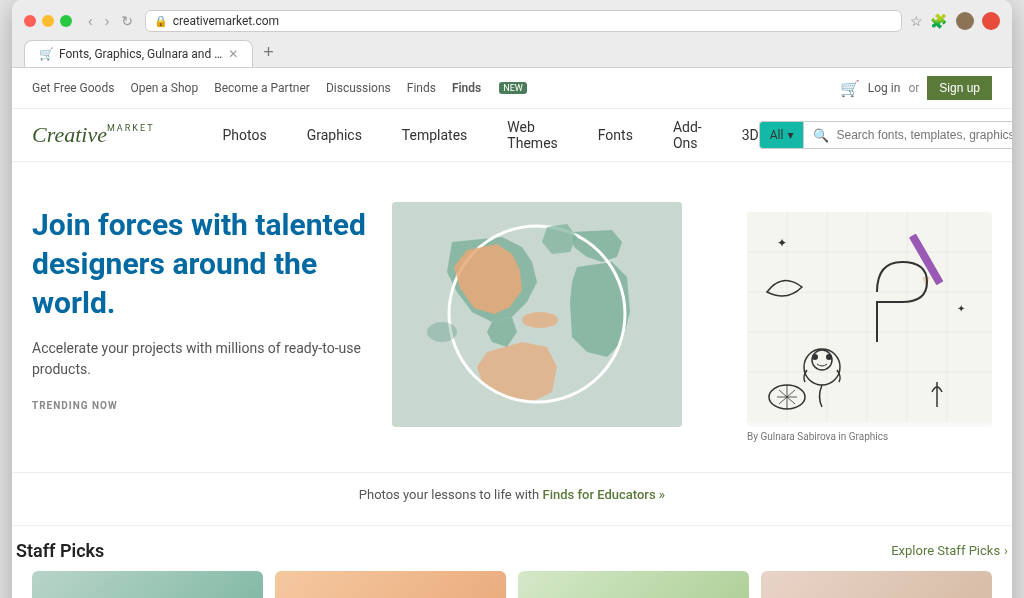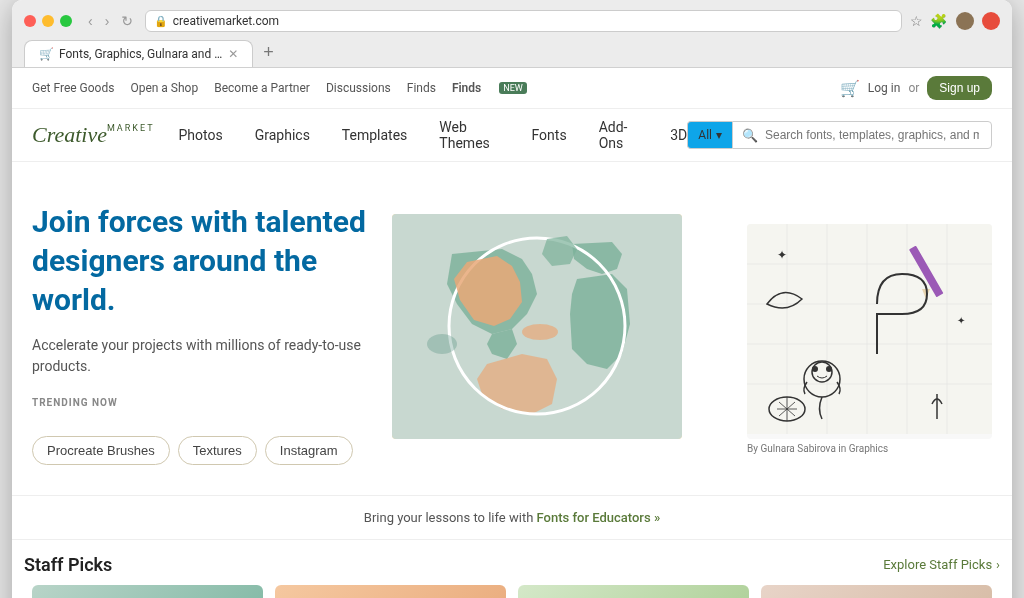--- a/index.html
+++ b/index.html
@@ -85,21 +85,21 @@
       gap: 20px;
     }
     .top-nav-links { display: flex; gap: 16px; color: #555; }
     .top-nav-link { text-decoration: none; color: #555; cursor: pointer; }
     .top-nav-right { margin-left: auto; display: flex; align-items: center; gap: 8px; }
     .login-link { color: #555; text-decoration: none; }
     .signup-btn {
       background: #5a7a3a;
       color: #fff;
       border: none;
-      border-radius: 9px;
+      border-radius: 0;
       padding: 5px 12px;
       font-size: 12px;
       cursor: pointer;
     }
 
     .finds-badge {
       display: inline-flex; align-items: center; gap: 18px;
     }
     .new-badge {
       background: #4a7c59;
@@ -127,32 +127,32 @@
       font-family: Georgia, serif;
       font-style: italic;
     }
     .logo-market {
       font-size: 9px;
       color: #3d5a2c;
       letter-spacing: 2px;
       text-transform: uppercase;
       text-align: center;
     }
-    .main-nav-links { display: flex; gap: 32px; align-items: center; }
+    .main-nav-links { display: flex; gap: 40px; align-items: center; margin-left: 44px; }
     .main-nav-link { text-decoration: none; color: #333; font-size: 14px; cursor: pointer; }
     .search-area {
       margin-left: auto;
       display: flex; align-items: center; gap: 0;
     }
     .search-dropdown {
       border: 1px solid #ccc; border-right: none;
       border-radius: 4px 0 0 4px;
       padding: 6px 10px;
       font-size: 12px;
-      background: #0ea5e9;
+      background: #14b8a6;
       color: #333;
       cursor: pointer;
       display: flex; align-items: center; gap: 4px;
     }
     .search-box {
       border: 1px solid #ccc;
       border-radius: 0 4px 4px 0;
       padding: 6px 12px 6px 32px;
       font-size: 12px;
       width: 260px;
@@ -222,22 +222,23 @@
       padding: 14px;
       font-size: 13px;
       color: #555;
       border-top: 1px solid #eee;
     }
     .educators-link { color: #5a7a3a; text-decoration: none; font-weight: 500; }
 
     
     .staff-picks-header {
       display: flex; justify-content: space-between; align-items: center;
-      padding: 14px 12px 10px;
+      padding: 14px 4px 10px;
       border-top: 1px solid #eee;
+      margin-top: 9px;
     }
     .staff-picks-title { font-size: 18px; font-weight: 600; color: #222; }
     .staff-picks-link { color: #5a7a3a; font-size: 13px; text-decoration: none; display: flex; align-items: center; gap: 4px; }
 
     .staff-picks-row {
       display: flex; gap: 12px; padding: 0 20px 16px;
       overflow: hidden;
     }
     .pick-card {
       flex: 1; height: 80px; border-radius: 6px; overflow: hidden;
@@ -332,25 +333,20 @@
           <input class="search-box" type="text" placeholder="Search fonts, templates, graphics, and more" style="">
         </div>
       </div>
     </div>
 
     <div class="hero">
       <div class="hero-text">
         <h1 class="hero-headline">Join forces with talented designers around the world.</h1>
         <p class="hero-subtext">Accelerate your projects with millions of ready-to-use products.</p>
         <div class="trending-label">TRENDING NOW</div>
-        <div class="trending-tags">
-          <button class="trending-tag">Procreate Brushes</button>
-          <button class="trending-tag">Textures</button>
-          <button class="trending-tag">Instagram</button>
-        </div>
       </div>
 
       <div class="hero-images">
         <div style="position:relative; width:100%; height:100%;">
 
           <div style="position:absolute; left:0; top:0; width:290px; height:225px;">
             <div style="width:100%; height:100%; background:#e8dfc0; border-radius:4px; position:relative; overflow:hidden;">
               <svg width="290" height="225" viewBox="0 0 290 225">
 
                 <rect width="290" height="225" fill="#e8dfc0"></rect>
@@ -421,21 +417,21 @@
                 <path d="M30 185 L50 185 M40 173 L40 197 M32 178 L48 192 M32 192 L48 178" stroke="#333" stroke-width="0.8"></path>
               </svg>
             </div>
             <div class="img-caption">By Gulnara Sabirova in Graphics</div>
           </div>
         </div>
       </div>
     </div>
 
     <div class="educators-bar">
-      <span>Bring your lessons to life with </span><a class="educators-link">Fonts for Educators »</a>
+      <span>Photos your lessons to life with </span><a class="educators-link">Finds for Educators »</a>
     </div>
 
     <div class="staff-picks-header">
       <span class="staff-picks-title">Staff Picks</span>
       <a class="staff-picks-link">
         <span>Explore Staff Picks</span>
         <span>›</span>
       </a>
     </div>
     <div class="staff-picks-row">

